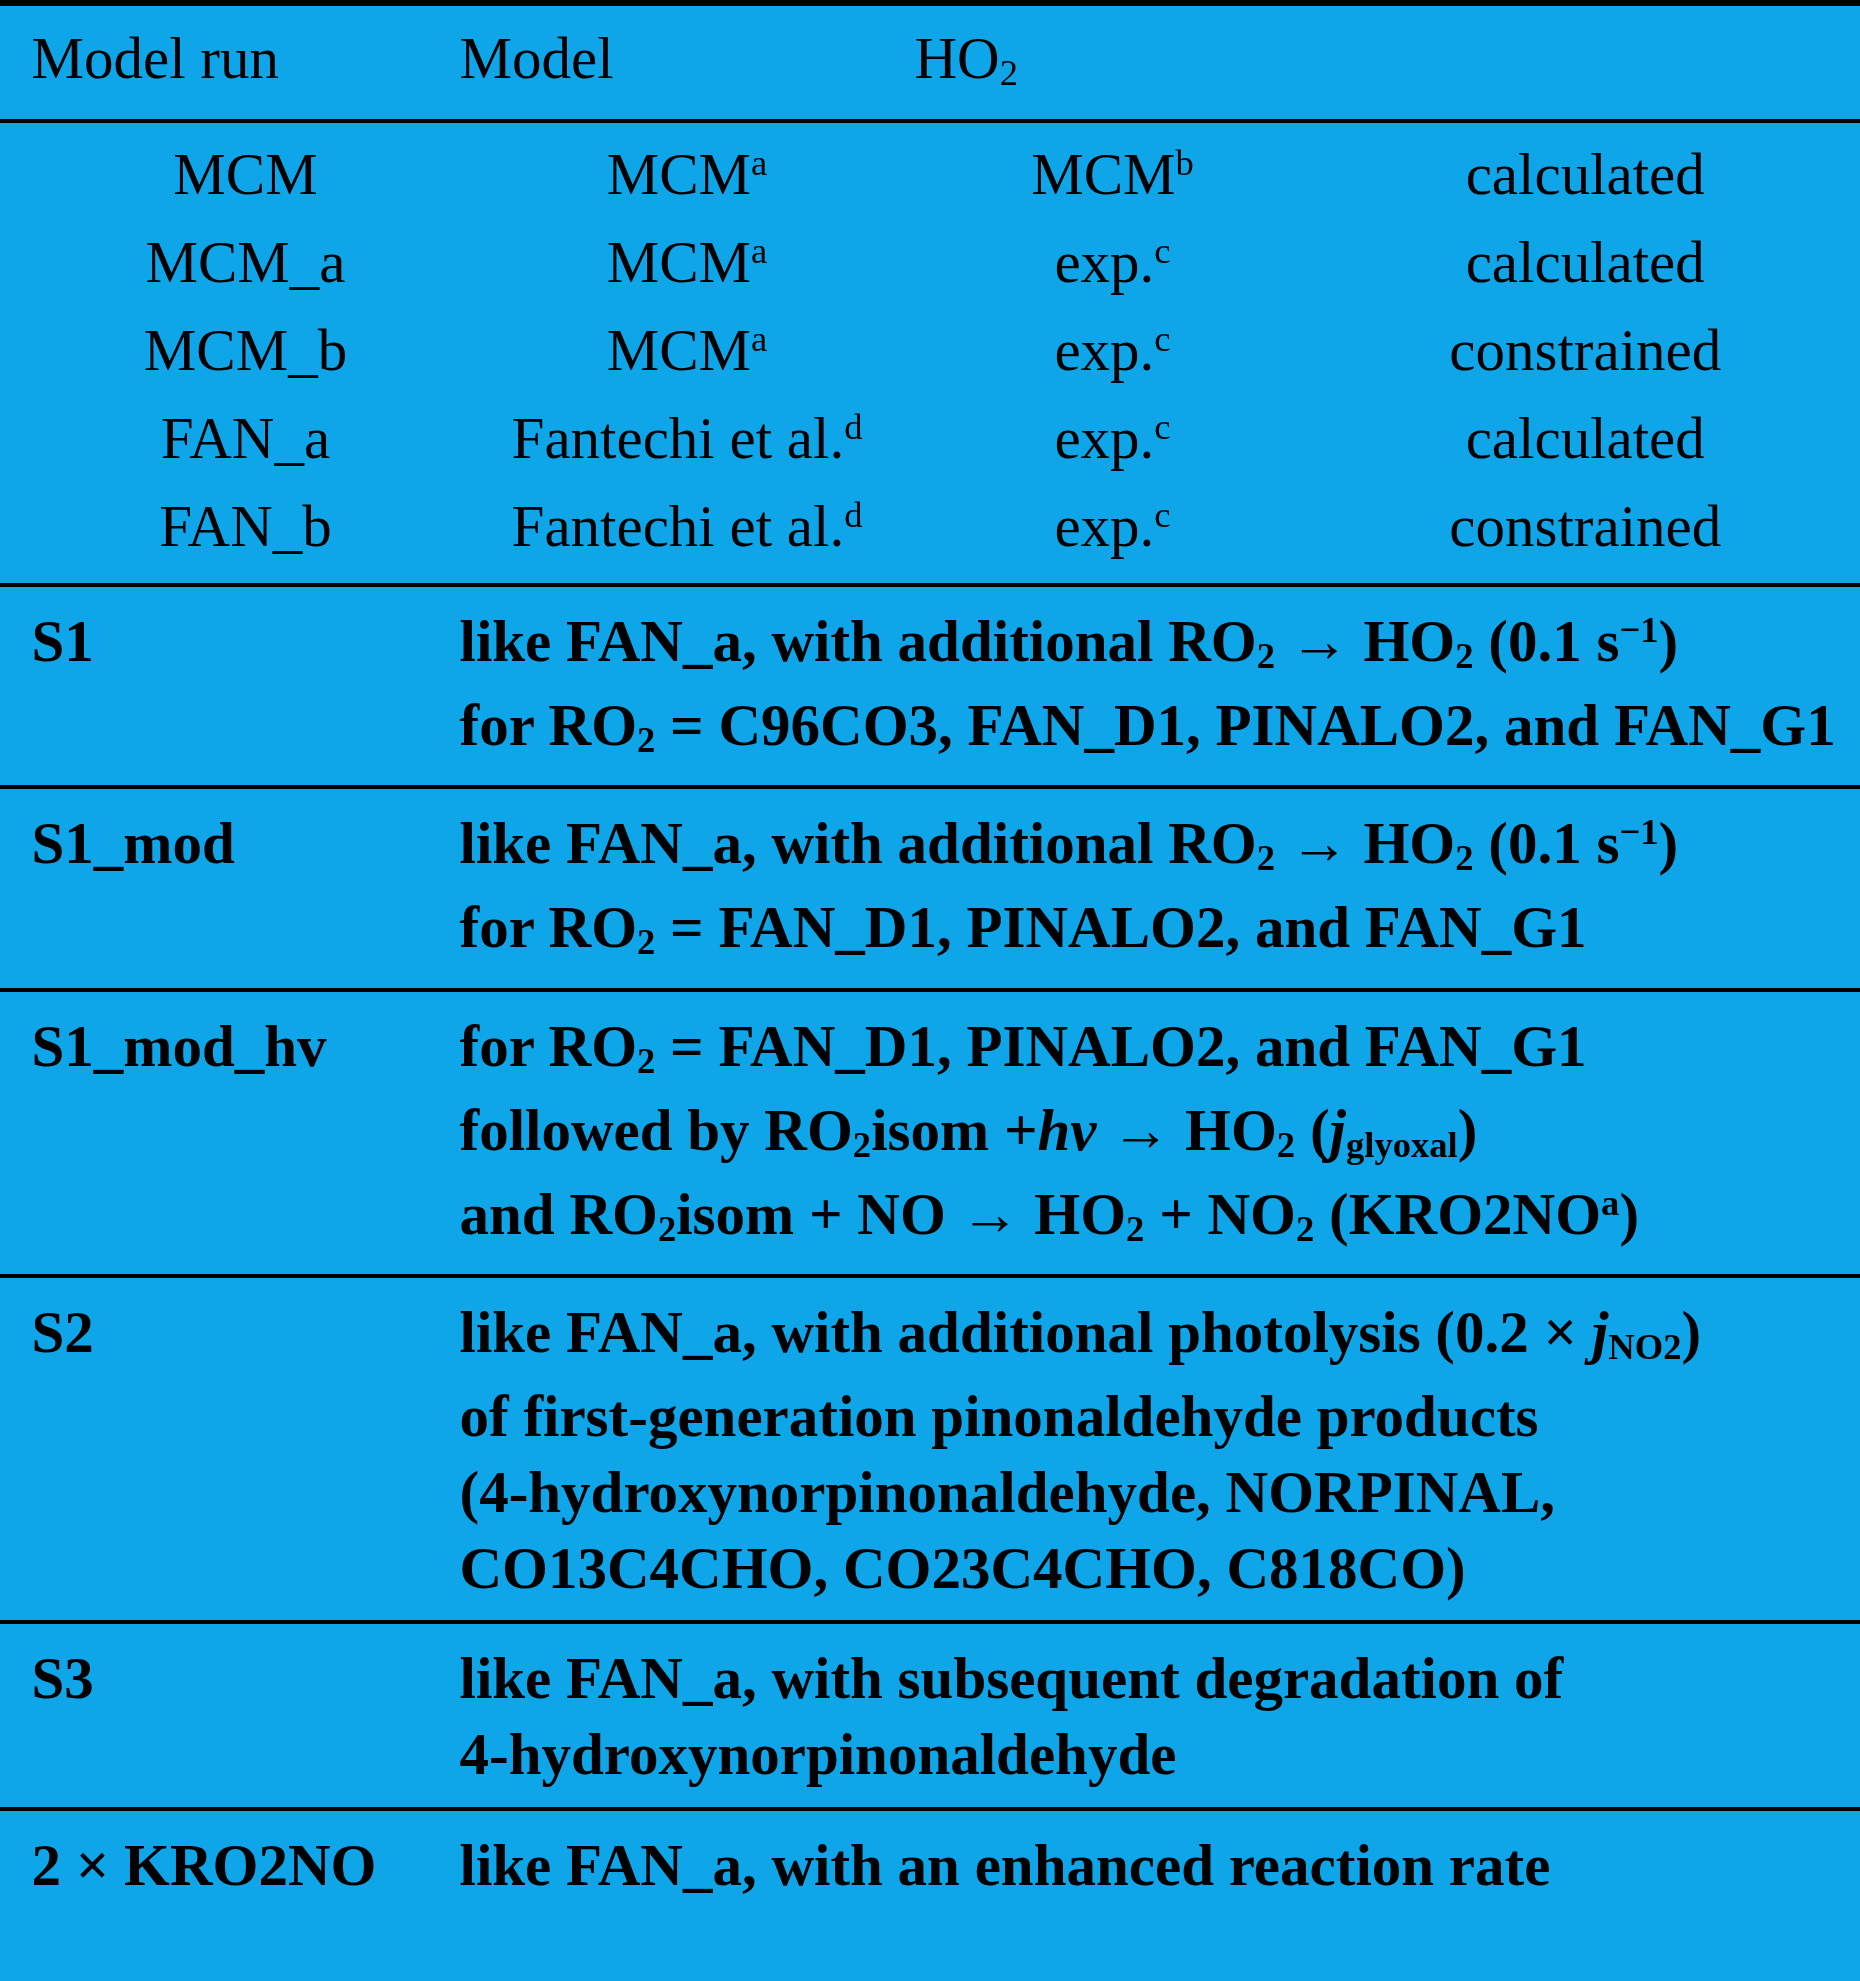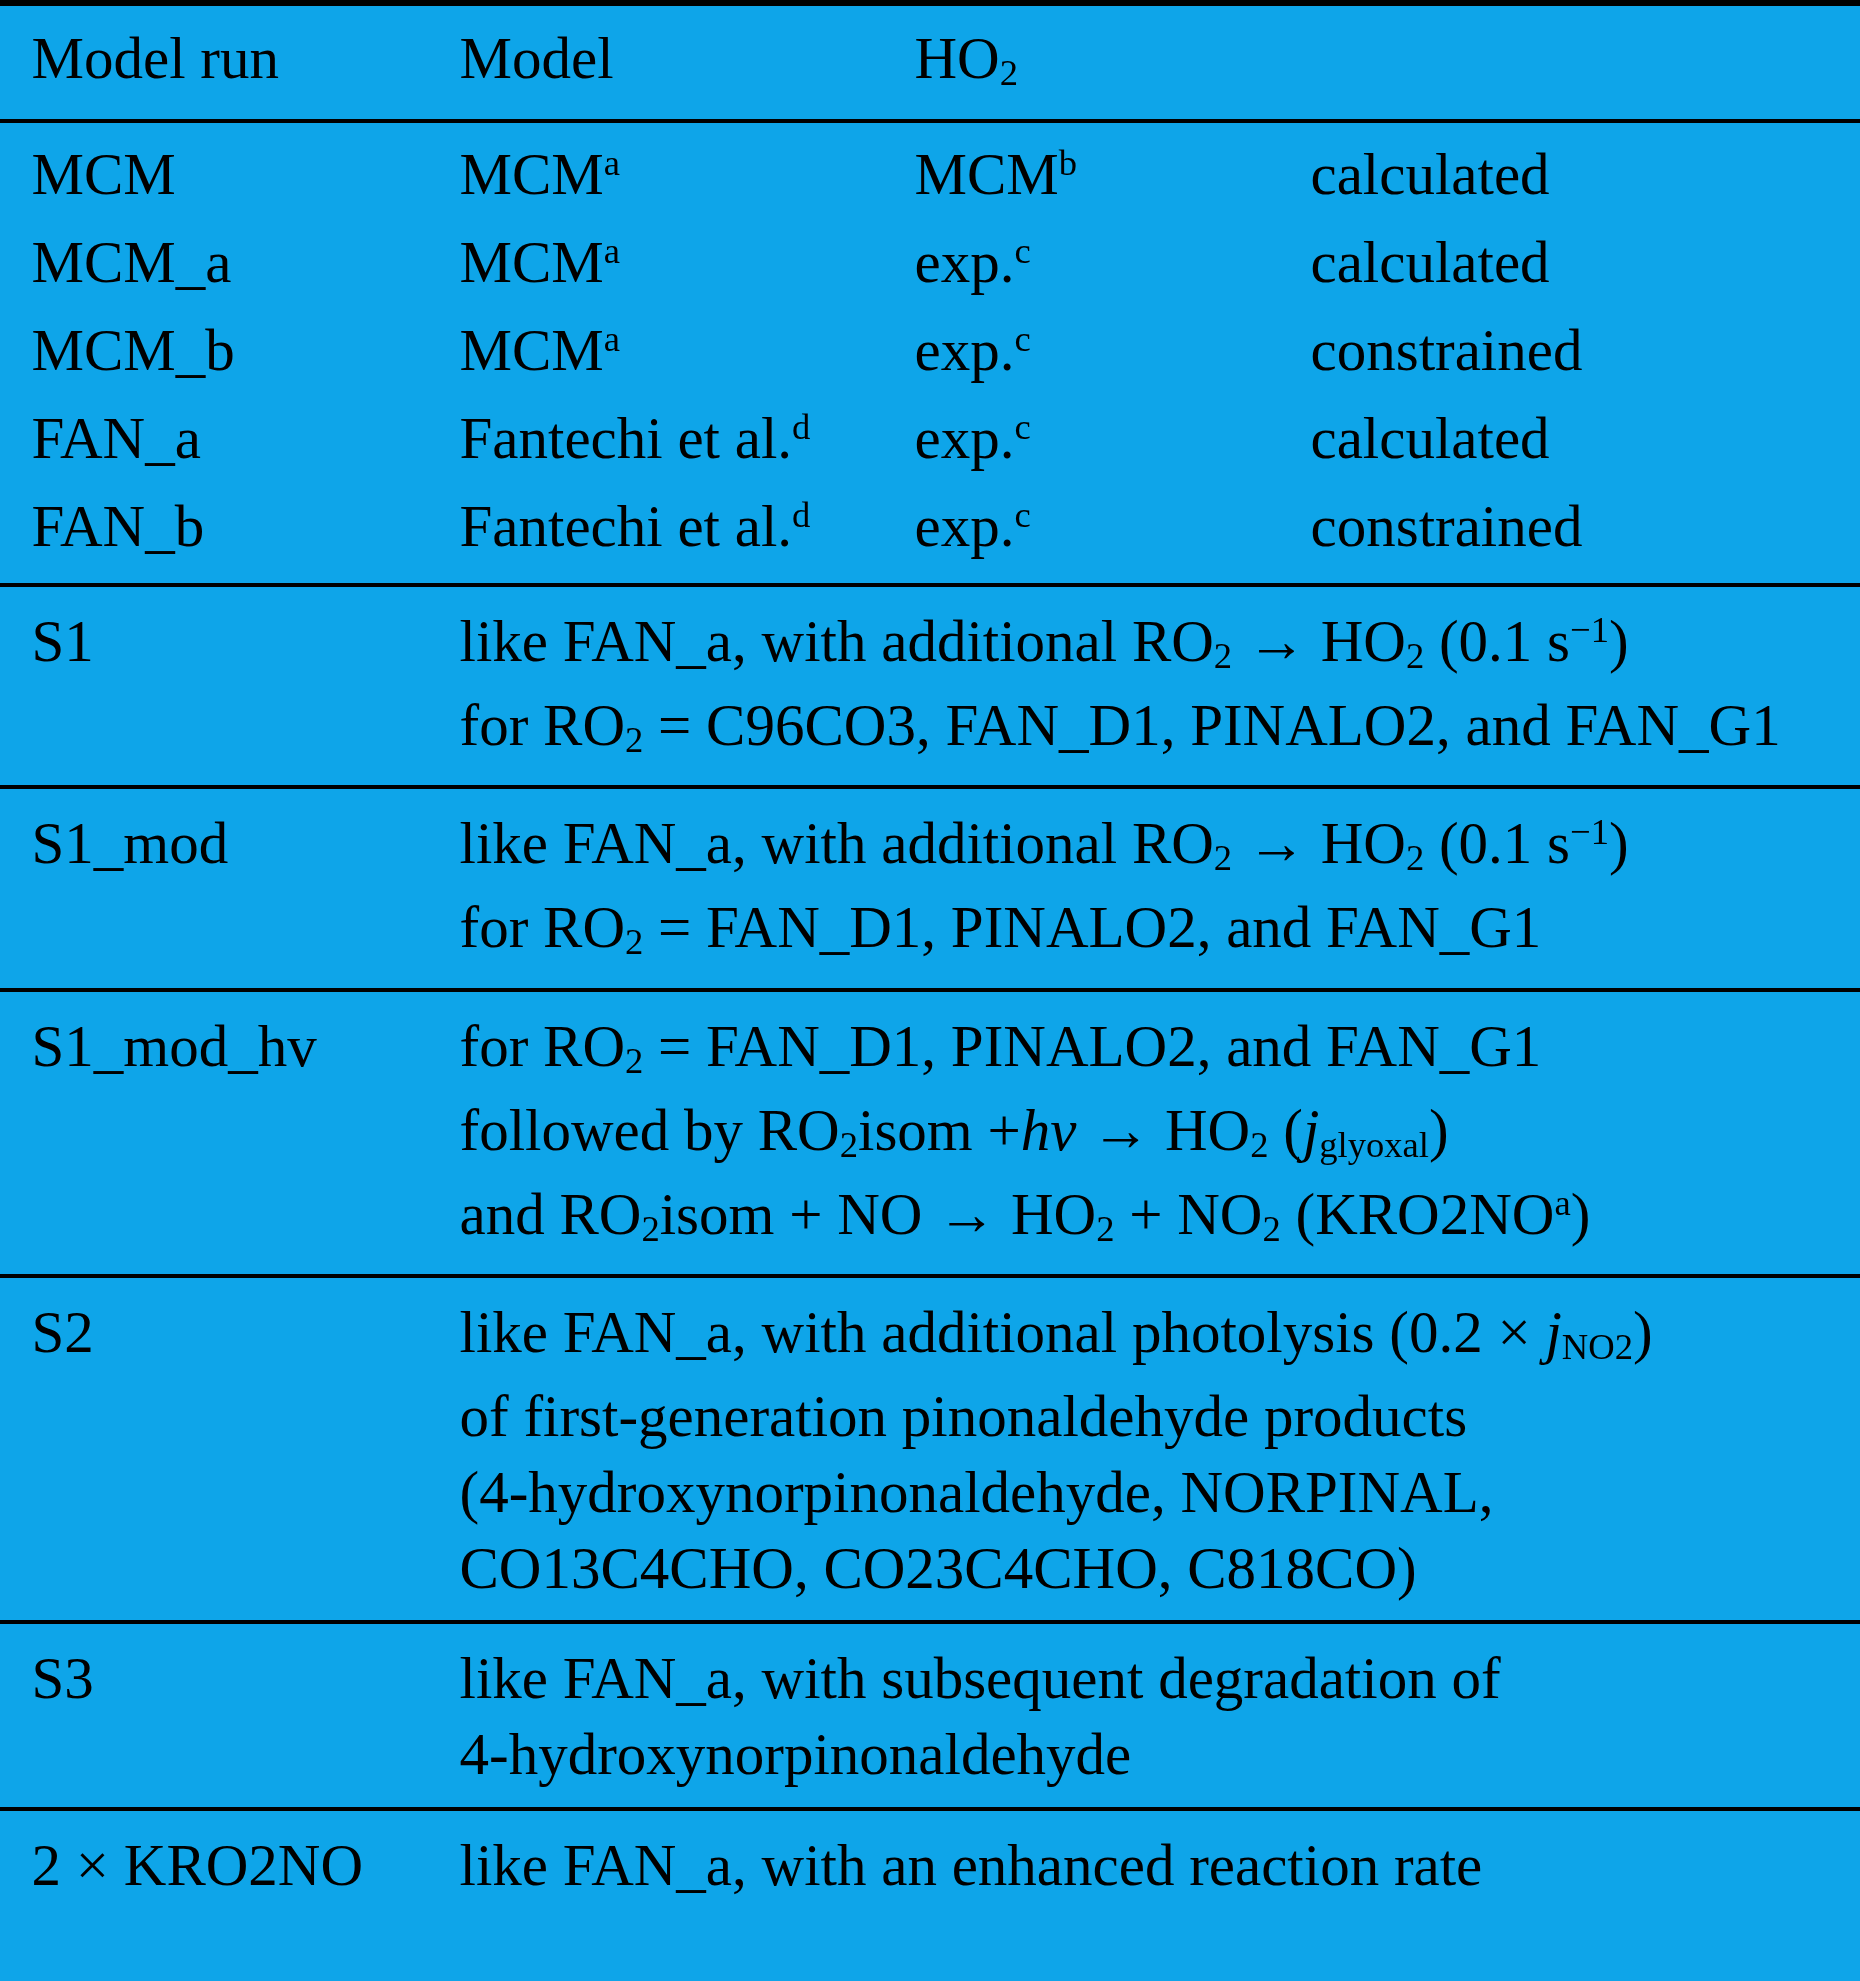--- a/index.html
+++ b/index.html
@@ -20,27 +20,28 @@
     display: grid;
     grid-template-columns: 428px 455px 396px auto;
     padding-left: 31.5px;
   }
   .header-row {
     padding-top: 12.6px;
     padding-bottom: 14.4px;
     line-height: 79px;
   }
   .tbody { padding: 10.8px 0 9px 0; }
-  .tbody .row4 { line-height: 81px; }
+  .tbody .row4 { line-height: 81px; text-align: center; }
 
   .sec {
     display: grid;
     grid-template-columns: 428px auto;
     padding: 16px 0 14.4px 31.5px;
     line-height: 76px;
+    font-weight: bold;
   }
   .cell, .line { white-space: nowrap; }
 
   .sub { font-size: 0.62em; position: relative; top: 0.2em; }
   .sup { font-size: 0.62em; position: relative; top: -0.52em; }
   .it  { font-style: italic; }
 </style>
 </head>
 <body>
 

